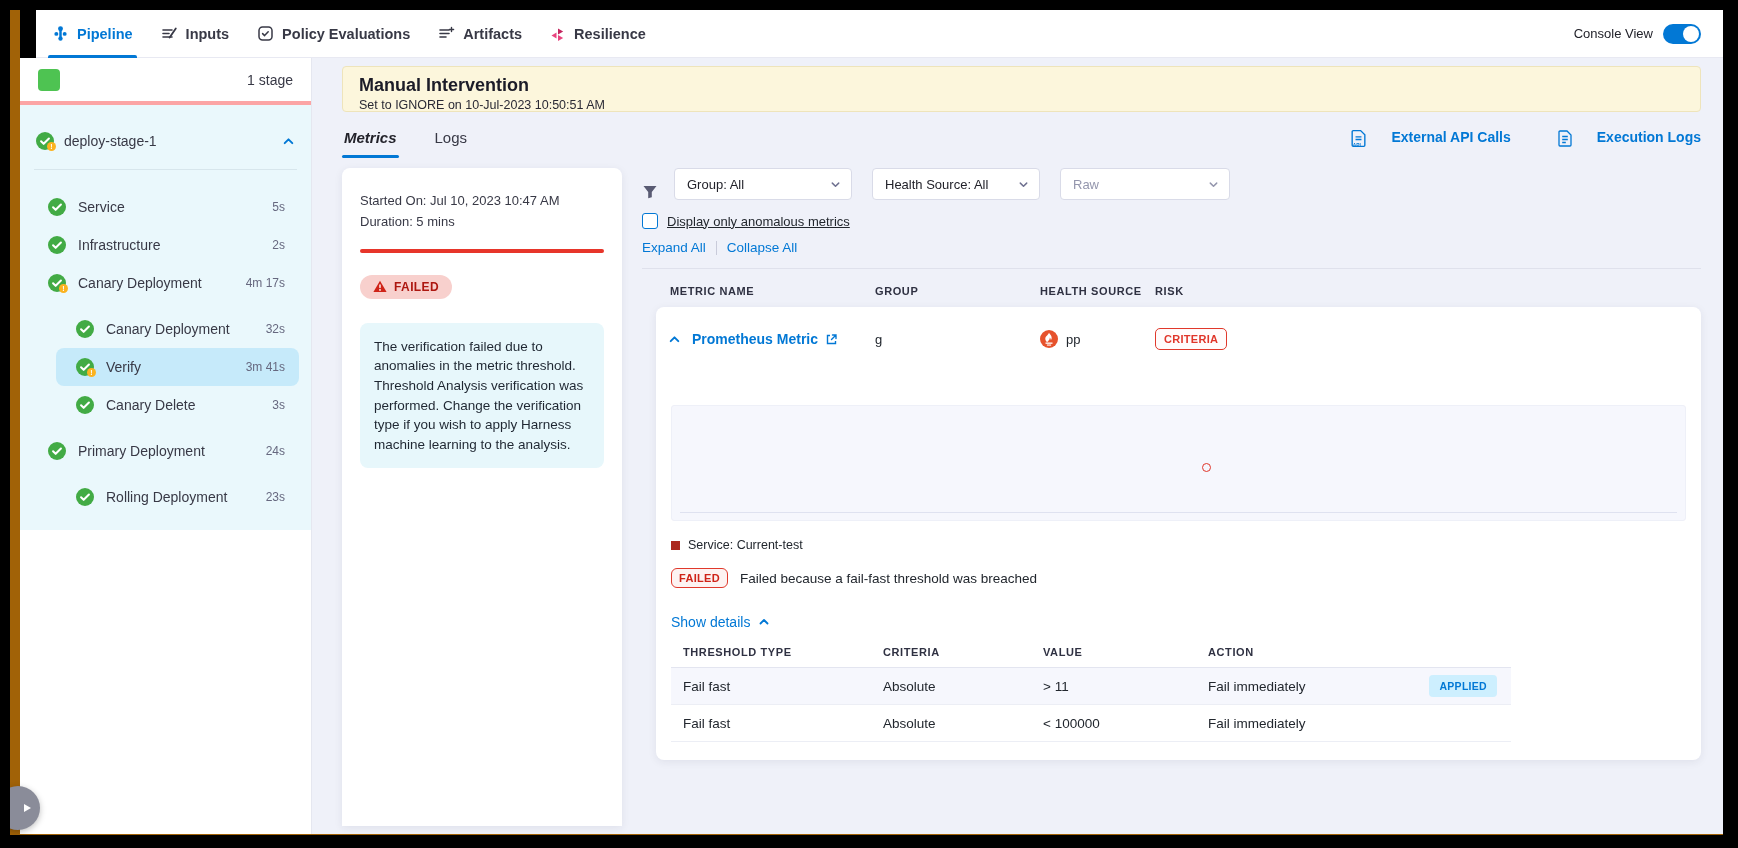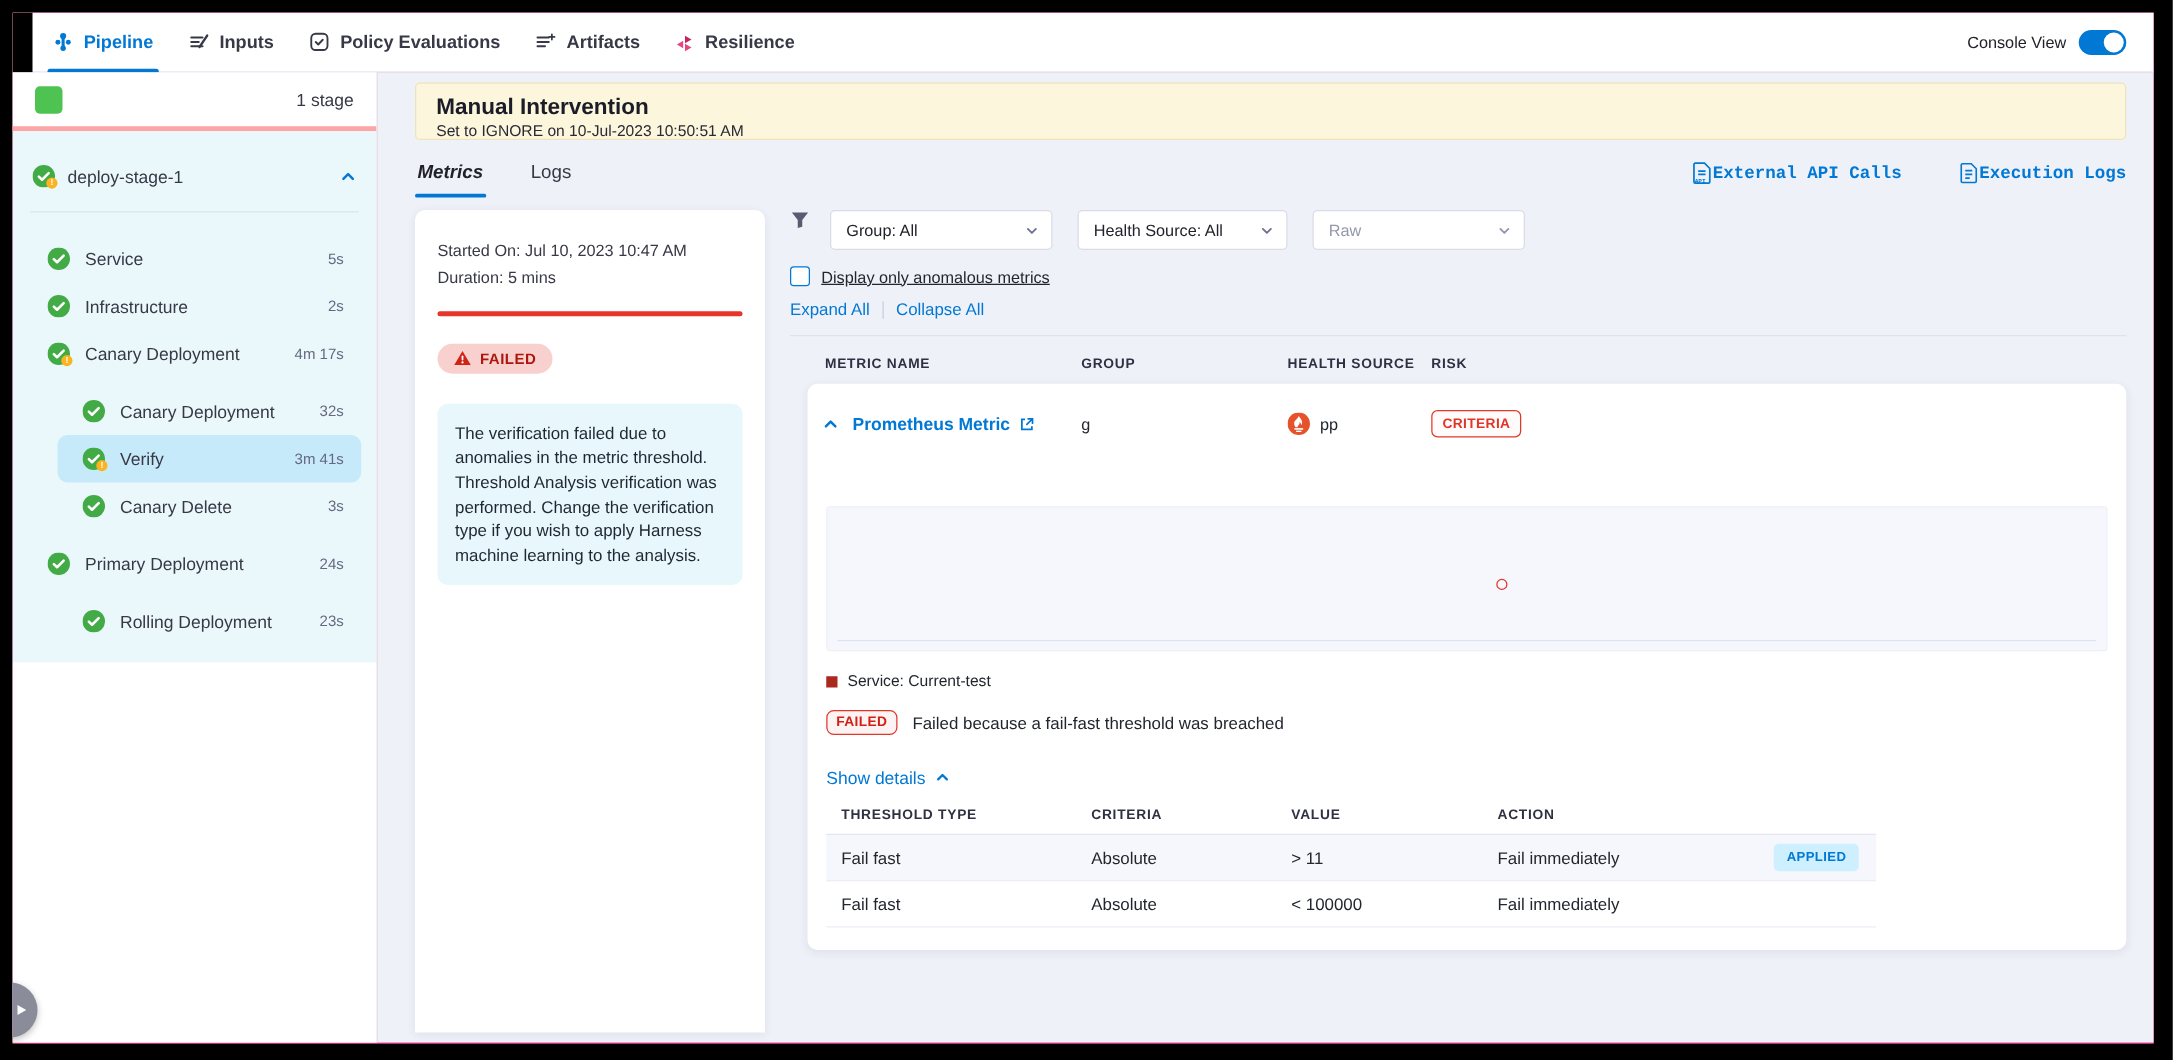--- a/index.html
+++ b/index.html
@@ -1,19 +1,19 @@
 <!DOCTYPE html>
 <html><head>
 <meta charset="utf-8">
 <style>
   * { margin:0; padding:0; box-sizing:border-box; }
   html,body { width:1738px; height:848px; background:#000; overflow:hidden;
               font-family:"Liberation Sans","DejaVu Sans",sans-serif; }
   .window { position:absolute; left:10px; top:10px; width:1713px; height:825px;
-            background:#ec4899; overflow:hidden; }
+            background:#a16207; overflow:hidden;padding-left:10px; }
 
   
   .navbar { position:relative; height:48px; background:#fff; border-bottom:1px solid #e8e9f2;
             display:flex; align-items:center; padding-left:18px; }
   .nav-notch { position:absolute; left:0; top:0; width:16px; height:48px; background:#000; }
   .nav-tab { height:48px; display:flex; align-items:center; gap:8px; padding:0 14px;
              font-size:14.5px; font-weight:bold; color:#383946; cursor:pointer; position:relative; }
   .nav-tab .ni { display:flex; align-items:center; }
   .nav-tab.active { color:#0278d5; }
   .nav-tab.active::after { content:""; position:absolute; left:10px; right:10px; bottom:0;
@@ -54,36 +54,36 @@
 
   
   .banner { background:#fcf6dc; border:1px solid #eee4bb; border-radius:4px; padding:8px 16px; height:46px; }
   .banner-title { font-size:18px; font-weight:bold; color:#1c1c28; }
   .banner-sub { font-size:12.5px; color:#2a2a35; margin-top:2px; }
   .tabs-row { display:flex; align-items:flex-end; height:46px; padding-bottom:0; }
   .tab { font-size:15px; color:#383946; padding:0 2px 12px; margin-right:34px; cursor:pointer; position:relative; }
   .tab.active { font-weight:bold; color:#22222a;font-style:italic; }
   .tab.active::after { content:""; position:absolute; left:0; right:0; bottom:0; height:3px; background:#0278d5; border-radius:2px; }
   .tabs-right { margin-left:auto; display:flex; align-items:center; gap:46px; padding-bottom:10px; }
-  .hlink { display:flex; align-items:center; gap:0; font-size:14px; font-weight:bold; color:#0278d5; cursor:pointer;font-family:Liberation Mono, monospace; }
+  .hlink { display:flex; gap:24px; font-size:14px; font-weight:bold; color:#0278d5; cursor:pointer; }
 
   
   .panels { display:flex; gap:20px; height:calc(100% - 100px); }
   .summary-card { width:280px; flex:none; margin-top:10px; background:#fff; border-radius:8px 8px 0 0;
                   box-shadow:0 2px 8px rgba(40,41,61,.08); padding:22px 18px; }
   .sum-line { font-size:13px; color:#383946; line-height:1.65; }
   .progress { height:4px; border-radius:2px; background:#e7352a; margin-top:16px; }
   .failed-pill { display:inline-flex; align-items:center; gap:7px; margin-top:22px; background:#f8d0cd;
                  border-radius:14px; padding:5px 13px; }
   .failed-pill span { font-size:12px; font-weight:bold; letter-spacing:.4px; color:#ad1710; }
   .verify-msg { margin-top:24px; background:#e7f7fb; border-radius:8px; padding:14px 14px;
                 font-size:13.5px; line-height:1.45; color:#1f2732; }
 
   .metrics-panel { flex:1; padding-top:10px; }
-  .filter-row { display:flex; align-items:flex-start; gap:20px; }
+  .filter-row { display:flex; align-items:flex-end; gap:20px; }
   .funnel { margin-right:-4px; display:flex; }
   .dd { width:178px; height:32px; background:#fff; border:1px solid #d9dbe8; border-radius:4px;
         display:flex; align-items:center; padding:0 10px 0 12px; font-size:13px; color:#22222a; cursor:pointer; }
   .dd.w2 { width:168px; } .dd.w3 { width:170px; }
   .dd .dchev { margin-left:auto; display:flex; }
   .dd.placeholder { color:#9496ad; }
   .cb-row { display:flex; align-items:center; gap:9px; margin-top:13px; }
   .checkbox { width:16px; height:16px; border:1.5px solid #0278d5; border-radius:3px; background:#fff; cursor:pointer; }
   .cb-label { font-size:13px; color:#22272e;text-decoration:underline; }
   .links-row { display:flex; align-items:center; gap:10px; margin-top:11px; }

